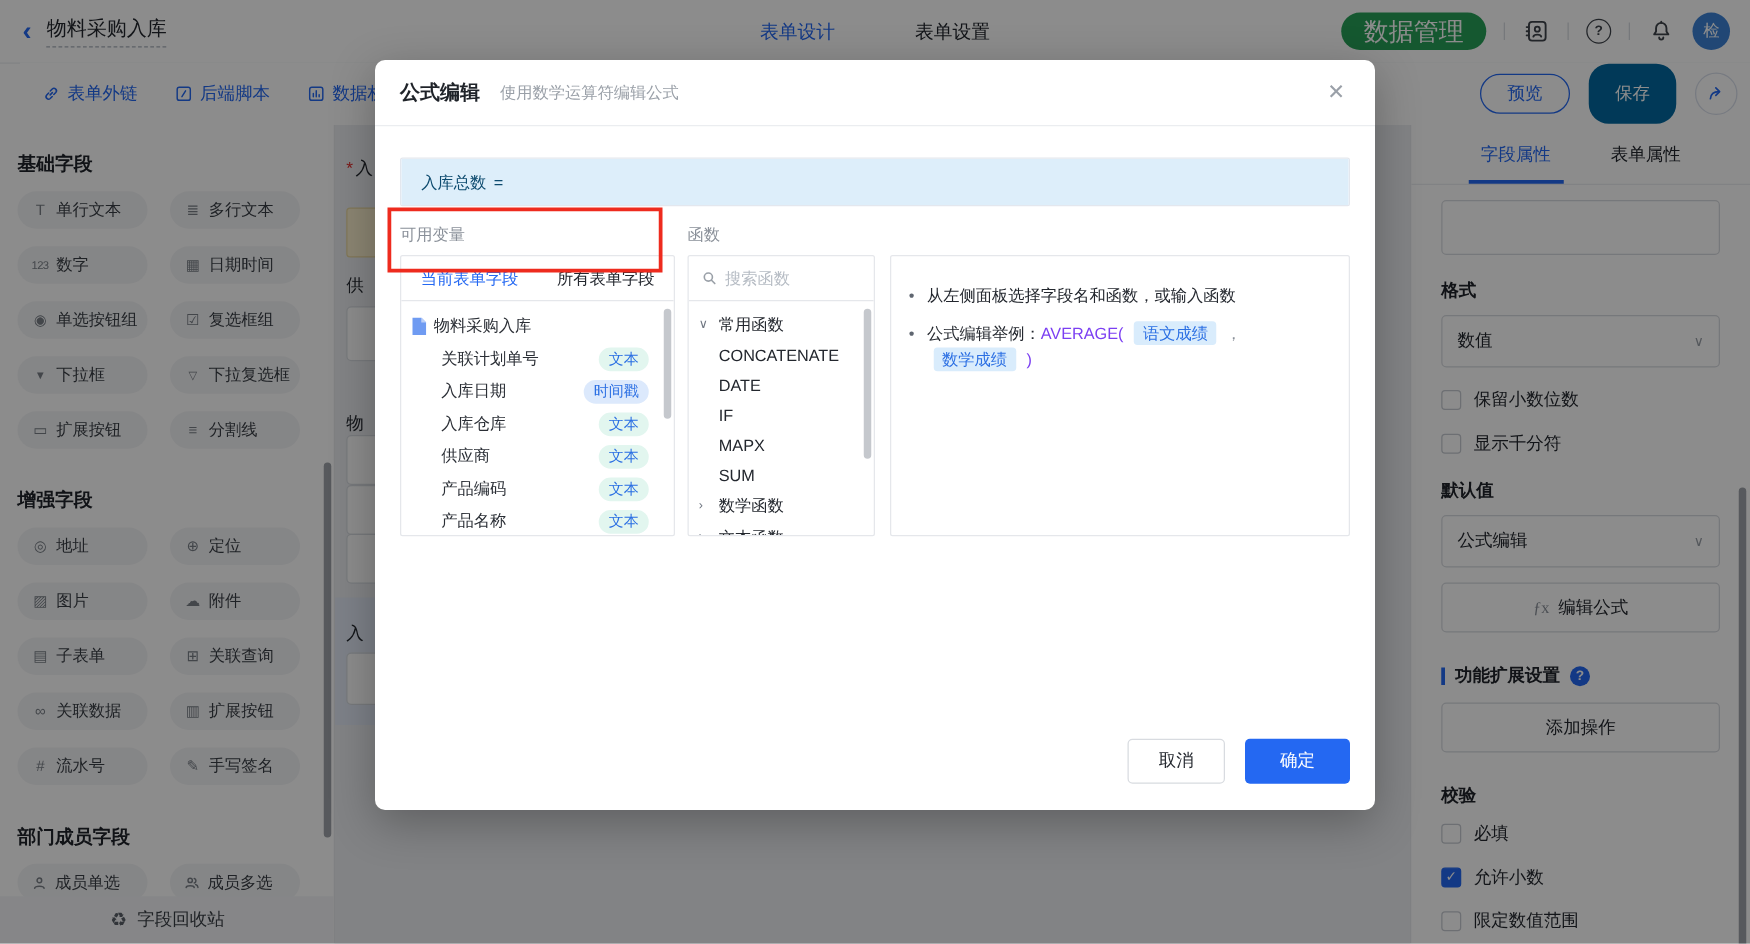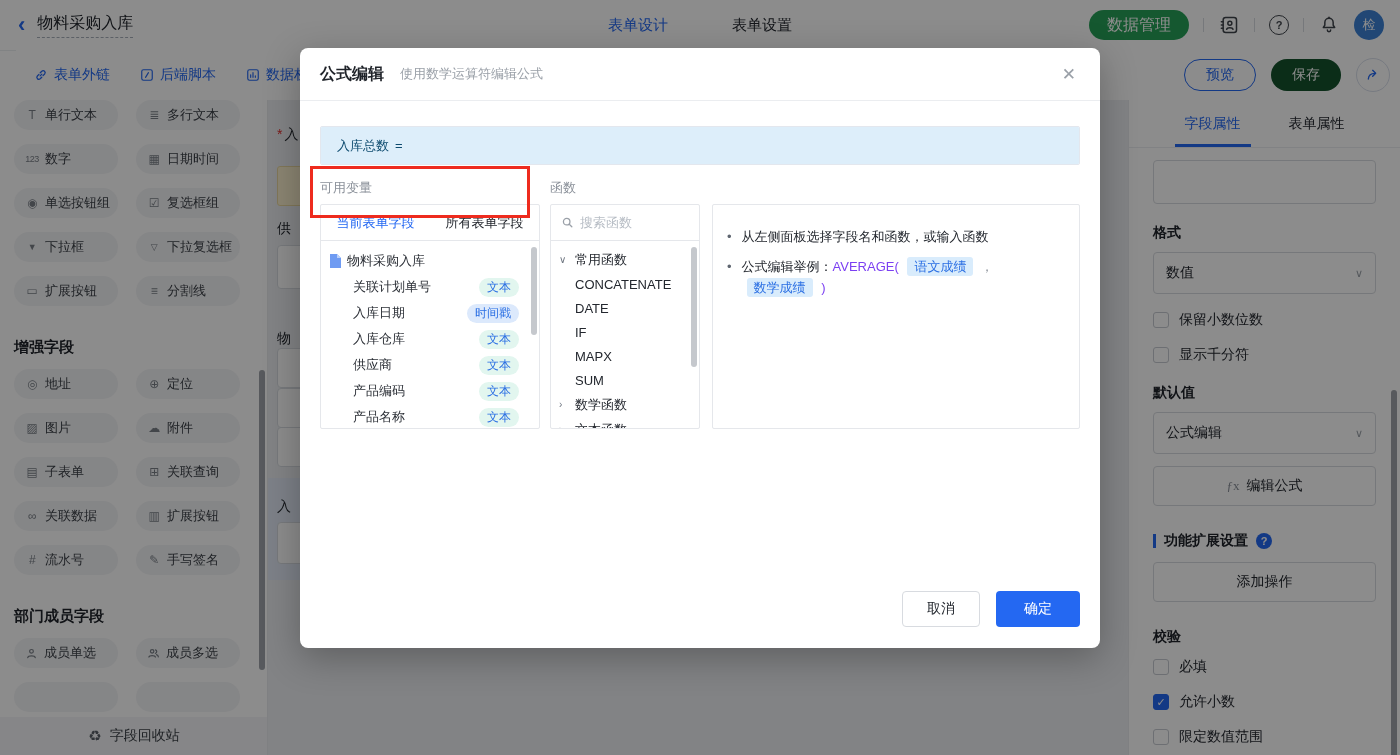--- a/index.html
+++ b/index.html
@@ -9,33 +9,33 @@
 
   
   .topbar{position:absolute;left:0;top:0;width:1400px;height:50px;background:#fff;border-bottom:1px solid #eceef1;}
   .tb-left{position:absolute;left:18px;top:0;height:50px;display:flex;align-items:center;gap:12px;}
   .back{color:#2468f2;font-size:22px;font-weight:700;line-height:1;cursor:pointer;}
   .tb-title{font-size:16px;color:#23272e;padding-bottom:3px;border-bottom:1px dashed #a8b0bb;}
   .tb-tabs{position:absolute;left:0;right:0;top:0;height:50px;display:flex;justify-content:center;align-items:center;gap:64px;font-size:15px;}
   .tb-tab{color:#23272e;cursor:pointer;}
   .tb-tab.active{color:#2468f2;}
   .tb-right{position:absolute;right:16px;top:0;height:50px;display:flex;align-items:center;gap:14px;}
-  .btn-green{height:30px;padding:0 18px;border:none;border-radius:15px;background:#27a158;color:#fff;font-size:16px;cursor:pointer;}
+  .btn-green{height:30px;padding:0 18px;border:none;border-radius:15px;background:#27a158;color:#fff;font-size:20px;cursor:pointer;}
   .tb-sep{width:1px;height:14px;background:#d8dbe0;}
   .tb-icon{width:22px;height:22px;color:#3f444b;display:flex;align-items:center;justify-content:center;}
   .help-circle{width:18px;height:18px;border:1.6px solid #3f444b;border-radius:50%;display:flex;align-items:center;justify-content:center;font-size:11px;font-weight:700;color:#3f444b;}
   .avatar{width:30px;height:30px;border-radius:50%;background:#3c82d6;color:#fff;font-size:13px;display:flex;align-items:center;justify-content:center;}
 
   
   .toolbar{position:absolute;left:16px;top:50px;width:1400px;height:50px;background:#fff;border-bottom:1px solid #e8eaed;}
   .tl-left{position:absolute;left:18px;top:0;height:50px;display:flex;align-items:center;gap:30px;}
   .tl-link{display:flex;align-items:center;gap:6px;color:#2468f2;font-size:14px;cursor:pointer;white-space:nowrap;}
   .tl-right{position:absolute;right:26px;top:0;height:50px;display:flex;align-items:center;gap:15px;}
   .btn-preview{height:32px;padding:0 21px;border:1px solid #2468f2;border-radius:16px;background:#fff;color:#2468f2;font-size:14px;cursor:pointer;}
-  .btn-save{height:32px;padding:0 21px;border:none;border-radius:16px;background:#14532d;color:#fff;font-size:14px;cursor:pointer;}
+  .btn-save{height:48px;padding:0 21px;border:none;border-radius:16px;background:#0369a1;color:#fff;font-size:14px;cursor:pointer;}
   .btn-share{width:32px;height:32px;border:1px solid #d9dfeb;border-radius:50%;background:#fff;color:#2468f2;display:flex;align-items:center;justify-content:center;cursor:pointer;}
 
   
   .sidebar-left{position:absolute;left:0;top:100px;width:268px;height:655px;background:#fff;border-right:1px solid #e8eaed;box-sizing:border-box;padding:0 14px;overflow:hidden;}
   .sec-title{font-size:15px;font-weight:700;color:#20242b;margin:32px 0 12px;}
   .sec-title.first{margin-top:22px;}
   .pill-grid{display:grid;grid-template-columns:104px 104px;gap:14px 18px;}
   .pill{height:30px;border-radius:15px;background:#f3f4f6;display:flex;align-items:center;padding:0 4px 0 11px;gap:6px;font-size:13px;color:#3a3f46;cursor:grab;box-sizing:border-box;white-space:nowrap;}
   .pill .glyph{font-size:12px;color:#7a8088;min-width:14px;text-align:center;letter-spacing:-0.5px;flex:none;}
   .recycle{position:absolute;left:0;bottom:0;width:268px;height:38px;background:#f4f5f7;display:flex;align-items:center;justify-content:center;gap:8px;font-size:14px;color:#3a3f46;cursor:pointer;}
@@ -186,20 +186,21 @@
     <span class="btn-share">
       <svg width="16" height="16" viewBox="0 0 24 24" fill="none" stroke="currentColor" stroke-width="2" stroke-linecap="round" stroke-linejoin="round">
         <path d="M5 18c.5-6 4-8.5 10-8.5"></path>
         <path d="M11.5 5l4.5 4.5-4.5 4.5"></path>
       </svg>
     </span>
   </div>
 </div>
 
 <aside class="sidebar-left">
+  <div class="sec-title first">基础字段</div>
   <div class="pill-grid">
     <div class="pill">
         <span class="glyph">T</span>
         <span>单行文本</span>
       </div>
     <div class="pill">
         <span class="glyph">≣</span>
         <span>多行文本</span>
       </div>
     <div class="pill">

